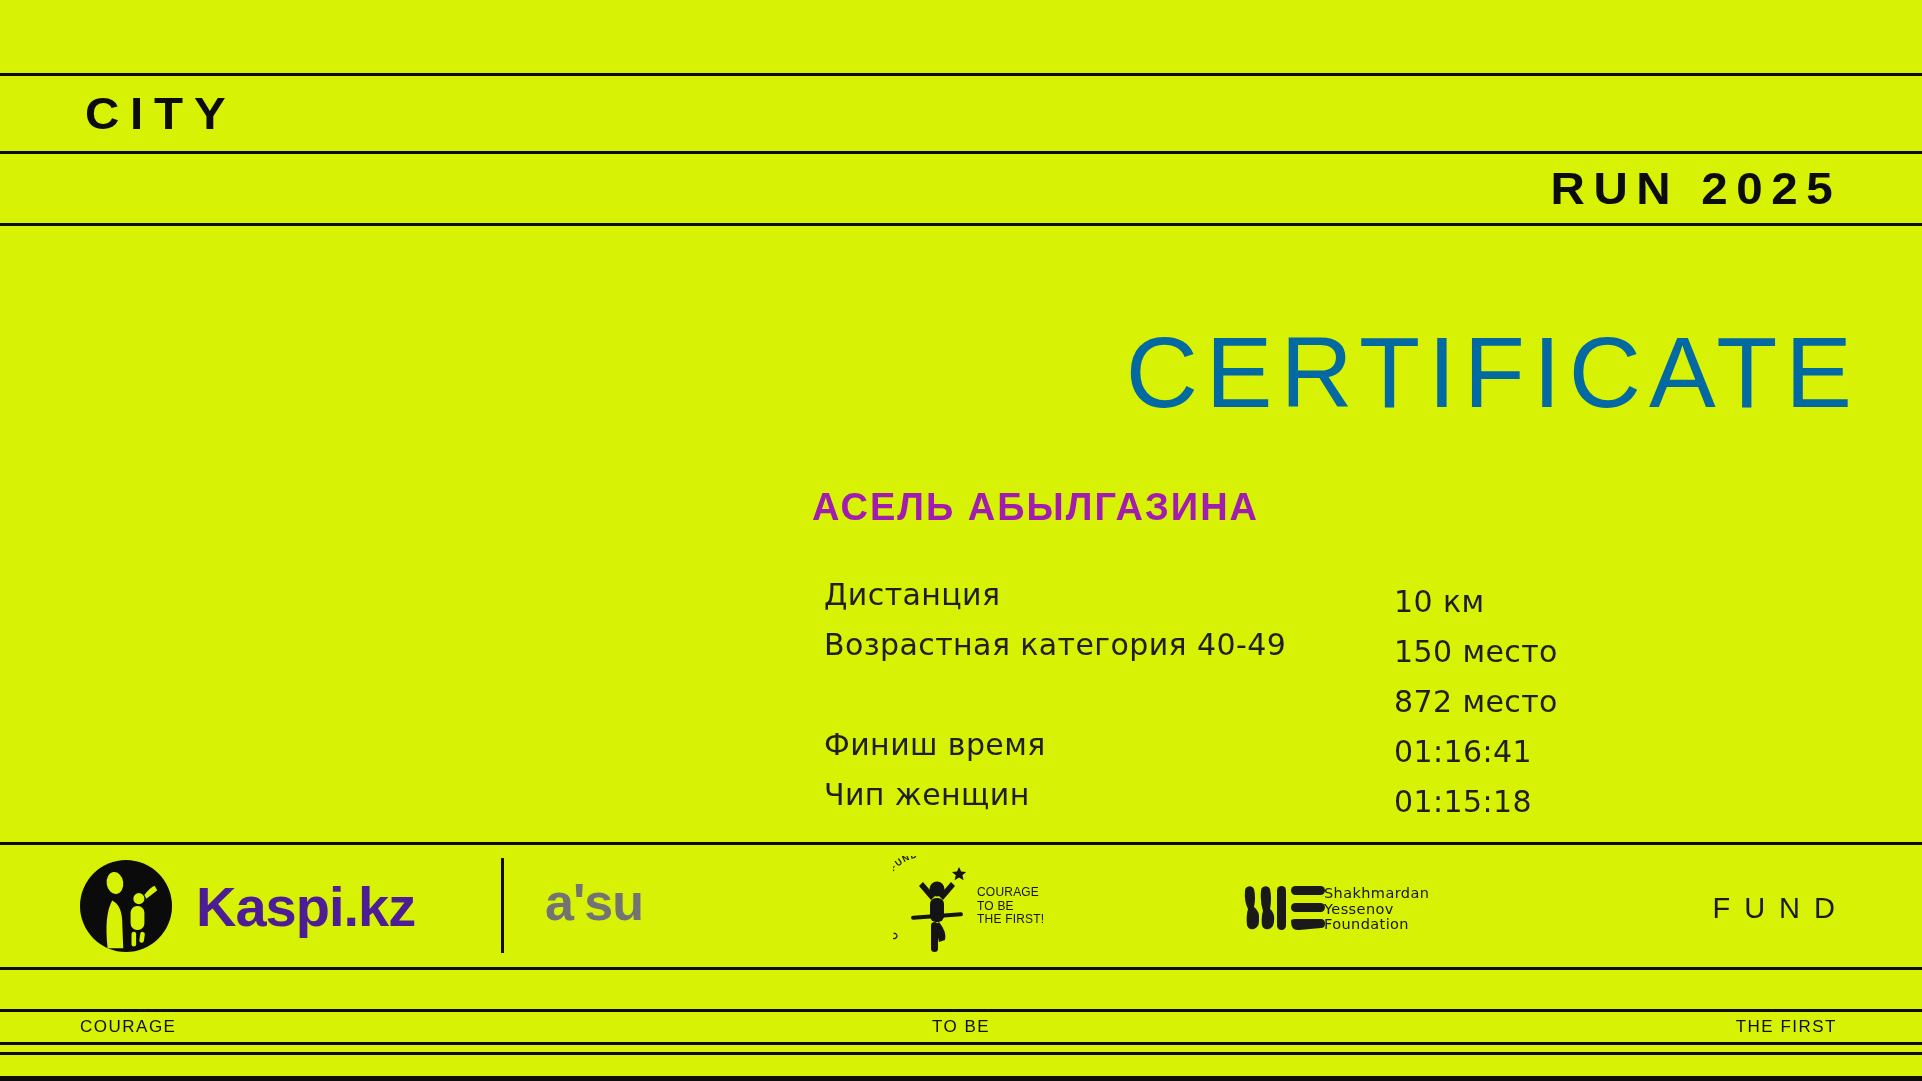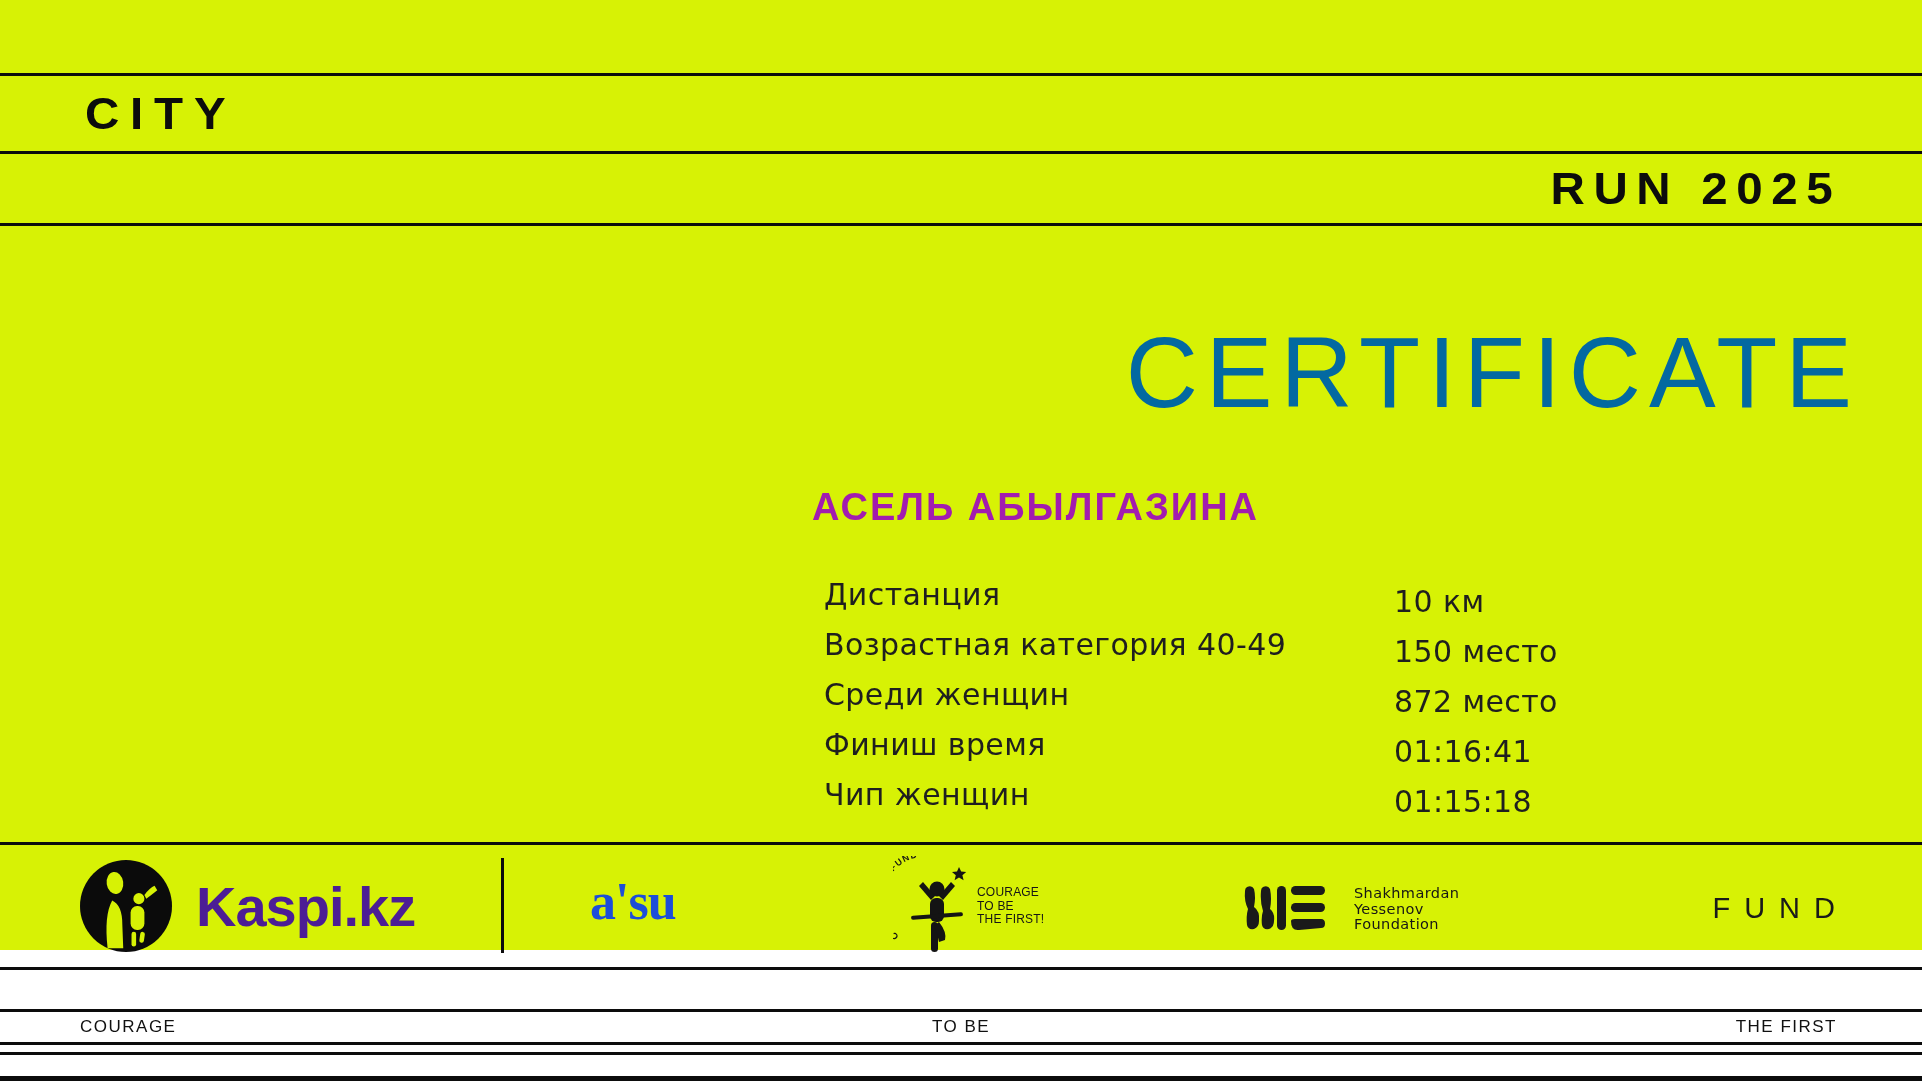--- a/index.html
+++ b/index.html
@@ -1,18 +1,18 @@
 <!DOCTYPE html>
 <html><head>
 <meta charset="utf-8">
 <style>
   html,body{margin:0;padding:0;}
   body{width:1922px;height:1081px;overflow:hidden;
        font-family:"Liberation Sans",sans-serif;}
-  #certificate{position:absolute;top:0;left:0;width:1922px;height:950px;
+  #certificate{position:absolute;top:0;left:0;width:1922px;height:1081px;
        background:#d7f205;color:#0c0c0c;}
 
   .rule{position:absolute;left:0;width:1922px;height:3px;background:#0c0c0c;}
 
   
   .city-label{position:absolute;left:85px;top:76px;height:76px;line-height:76px;
        font-size:44px;font-weight:700;letter-spacing:10px;
        transform:scaleX(1.08);transform-origin:left center;white-space:nowrap;}
   .run-label{position:absolute;right:89px;top:154px;height:70px;line-height:70px;
        font-size:44px;font-weight:700;letter-spacing:8px;
@@ -29,28 +29,28 @@
        font-size:30px;color:#1f1f1f;letter-spacing:.4px;}
   .row{position:relative;height:50px;line-height:50px;white-space:nowrap;margin-left:12px;}
   .row .value{position:absolute;left:570px;top:7px;}
 
   
   .sponsor-divider{position:absolute;left:501px;top:858px;width:3px;height:95px;background:#0c0c0c;}
   .kaspi{position:absolute;left:80px;top:860px;width:420px;height:92px;}
   .kaspi svg{position:absolute;left:0;top:0;}
   .kaspi-text{position:absolute;left:116px;top:14px;font-size:56px;font-weight:700;
        letter-spacing:-1px;color:#4c1d95;white-space:nowrap;}
-  .asu-text{position:absolute;left:590px;top:872px;font-size:52px;font-weight:700;
-       font-family:Liberation Serif, serif;color:#1d4ed8;
+  .asu-text{position:absolute;left:545px;top:872px;font-size:52px;font-weight:700;
+       font-family:Liberation Sans, sans-serif;color:#737373;
        letter-spacing:-1px;white-space:nowrap;}
   .fund{position:absolute;left:893px;top:856px;width:250px;height:102px;}
   .fund-slogan{position:absolute;left:84px;top:30px;font-size:12px;line-height:13.5px;
        letter-spacing:.2px;color:#161616;white-space:nowrap;}
   .yessenov{position:absolute;left:1243px;top:884px;width:300px;height:52px;}
-  .yessenov-text{position:absolute;left:111px;top:2px;font-size:14.5px;line-height:15.5px;
+  .yessenov-text{position:absolute;left:81px;top:2px;font-size:14.5px;line-height:15.5px;
        font-family:"DejaVu Sans","Liberation Sans",sans-serif;color:#161616;
        letter-spacing:.4px;white-space:nowrap;}
   .krida-text{position:absolute;right:87px;top:892px;font-size:29px;font-weight:400;
        letter-spacing:14px;margin-right:-14px;color:#1a1a1a;white-space:nowrap;}
 
   
   .strip{position:absolute;left:0;top:1012px;width:1922px;height:30px;line-height:30px;
        font-size:17px;letter-spacing:1.5px;color:#101010;}
   .strip .left{position:absolute;left:80px;}
   .strip .center{position:absolute;left:0;width:100%;text-align:center;}
@@ -82,21 +82,20 @@
   <div class="rows">
     <div class="row">
       <span class="label">Дистанция</span>
       <span class="value">10 км</span>
     </div>
     <div class="row">
       <span class="label">Возрастная категория 40-49</span>
       <span class="value">150 место</span>
     </div>
     <div class="row">
-      <span class="label">Среди женщин</span>
       <span class="value">872 место</span>
     </div>
     <div class="row">
       <span class="label">Финиш время</span>
       <span class="value">01:16:41</span>
     </div>
     <div class="row">
       <span class="label">Чип женщин</span>
       <span class="value">01:15:18</span>
     </div>

